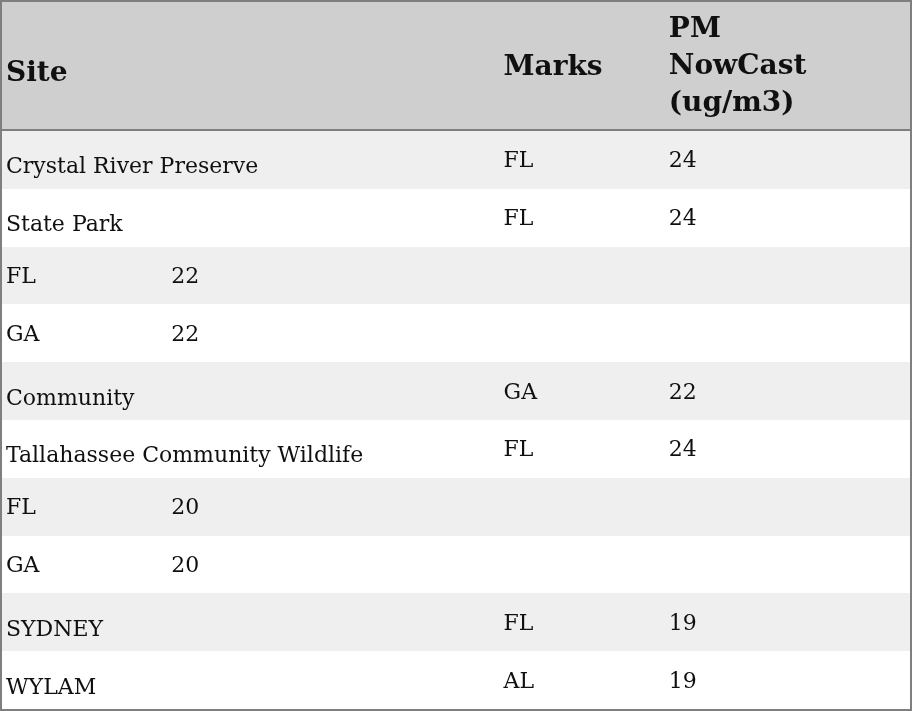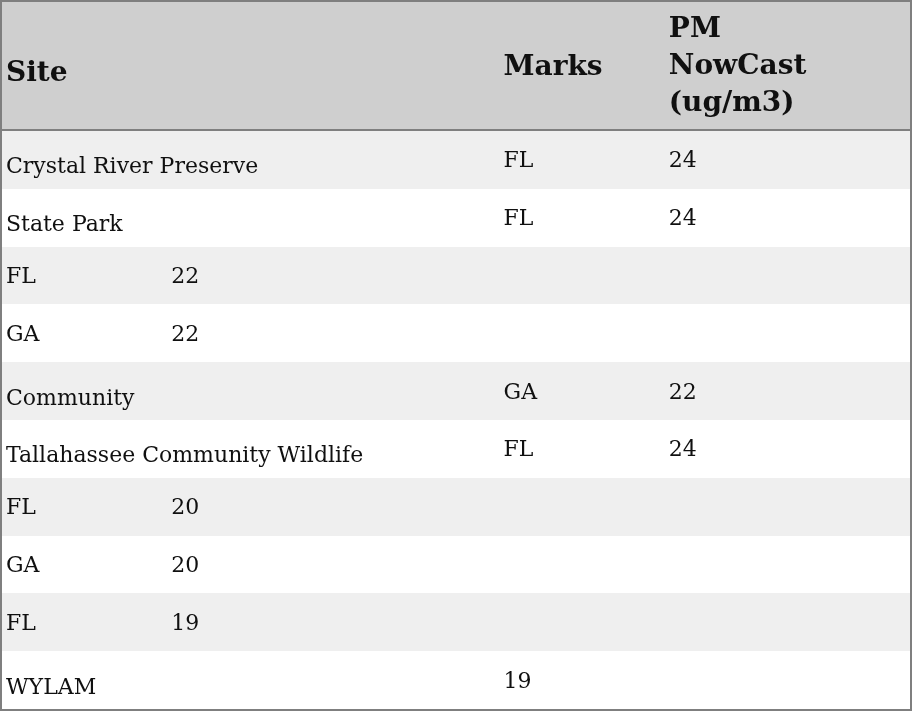--- a/index.html
+++ b/index.html
@@ -108,23 +108,25 @@
       <div class="cell c-state">FL</div>
       <div class="cell c-value">20</div>
     </div>
 
     <div class="row">
       <div class="cell c-state">GA</div>
       <div class="cell c-value">20</div>
     </div>
 
     <div class="row">
+      <div class="cell c-site">SYDNEY</div>
       <div class="cell c-state">FL</div>
       <div class="cell c-value">19</div>
     </div>
 
     <div class="row">
       <div class="cell c-site">WYLAM</div>
+      <div class="cell c-state">AL</div>
       <div class="cell c-value">19</div>
     </div>
   </div>
 
 </div>
 
 </body></html>

